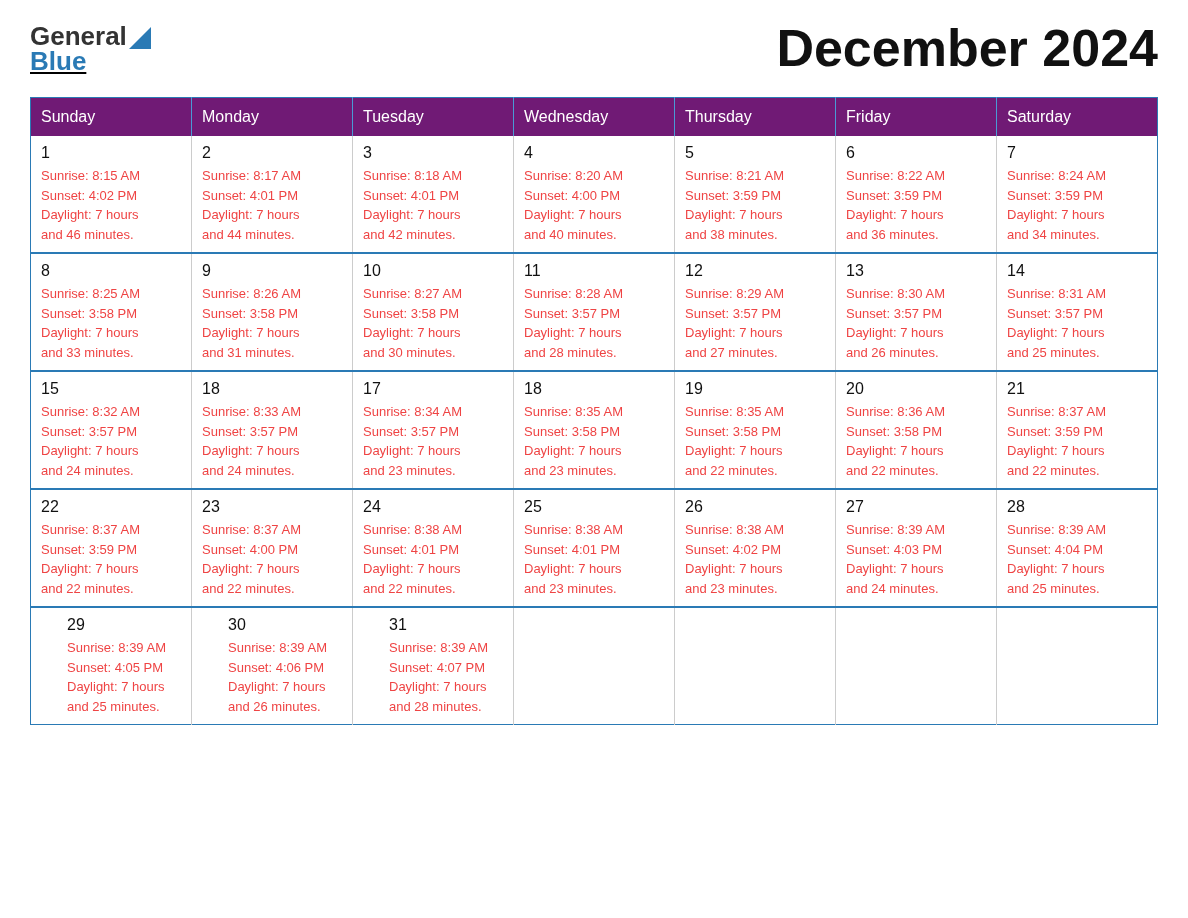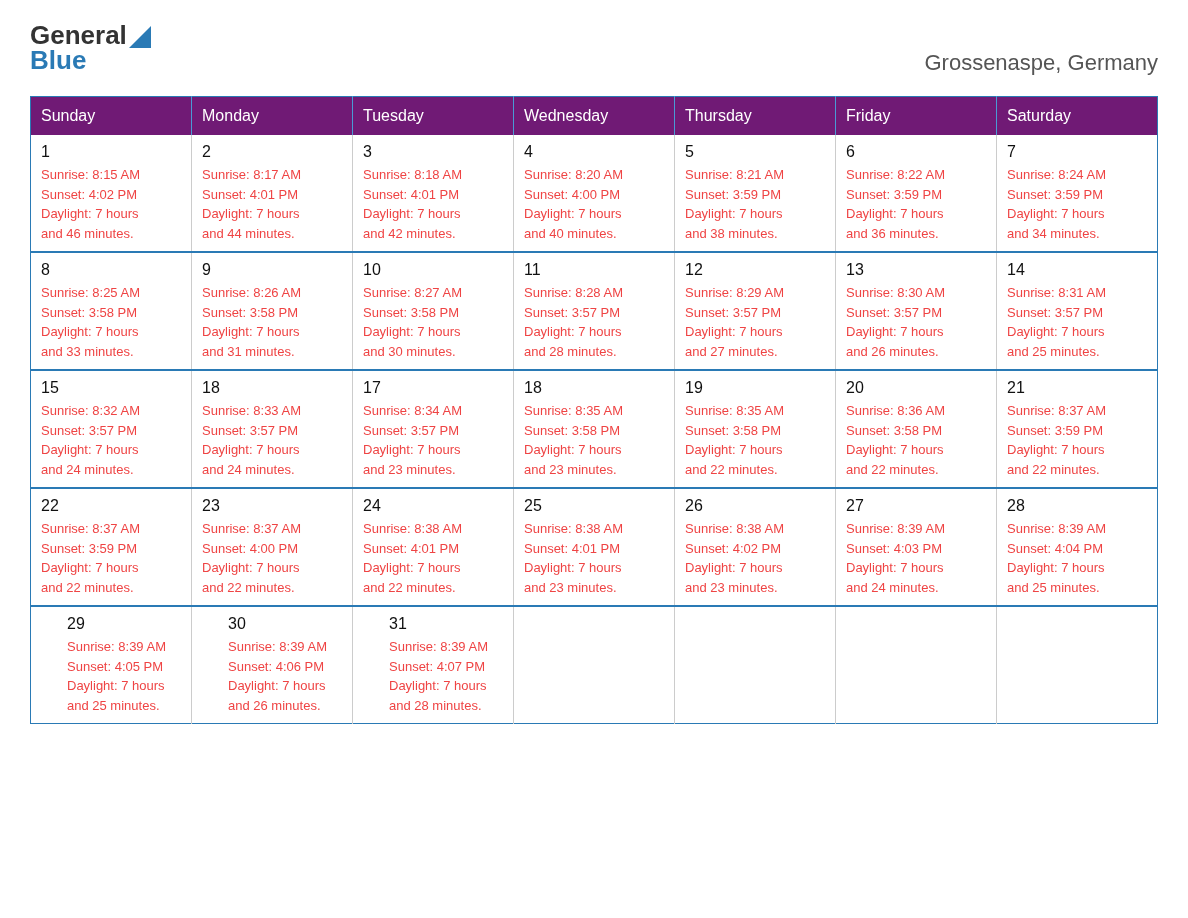--- a/index.html
+++ b/index.html
@@ -101,40 +101,41 @@
 
     .logo-line1 {
       display: flex;
       align-items: center;
     }
 
     .logo-line2 {
       display: flex;
       align-items: center;
       margin-top: -4px;
+      text-decoration: underline;
     }
   </style>
 </head>
 <body>
 
 <div class="header-section">
   <div class="logo-container">
     <div class="logo-line1">
       <span style="font-size:26px;font-weight:bold;color:#333;font-family:Arial,sans-serif;">General</span>
       <svg width="22" height="22" viewBox="0 0 22 22" style="margin-left:2px;margin-top:2px;">
         <polygon points="0,22 22,22 22,0" fill="#2a7ab5"></polygon>
       </svg>
     </div>
     <div class="logo-line2">
       <span style="font-size:26px;font-weight:bold;color:#2a7ab5;font-family:Arial,sans-serif;margin-top:-2px;">Blue</span>
     </div>
   </div>
 
   <div class="title-area">
-    <div class="calendar-subtitle">Grossenaspe, Germany</div>
+    <div class="calendar-title">December 2024</div>
   </div>
 </div>
 
 <table class="calendar-table">
   <thead>
     <tr>
 
     <th>Sunday</th>
         <th>Monday</th>
         <th>Tuesday</th>

